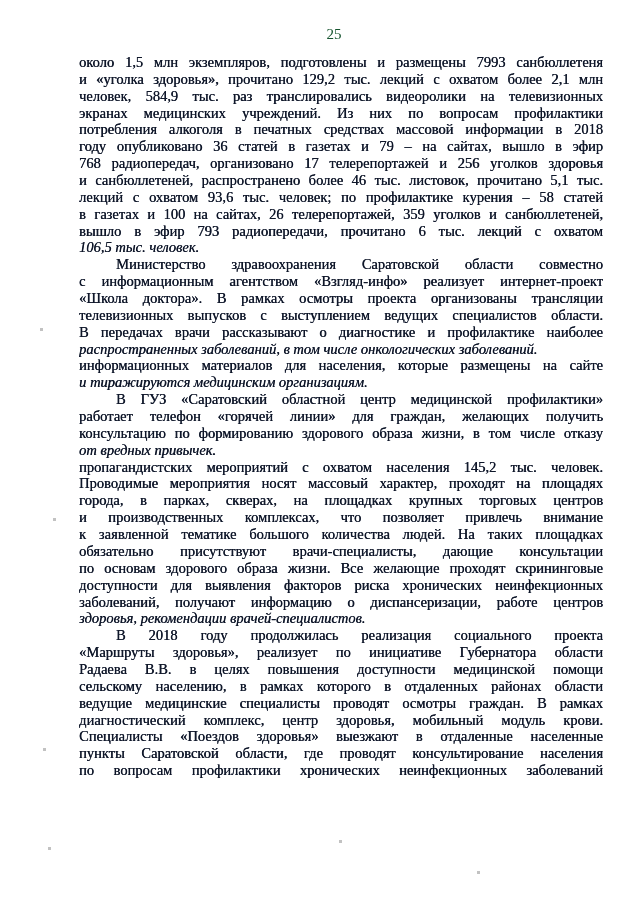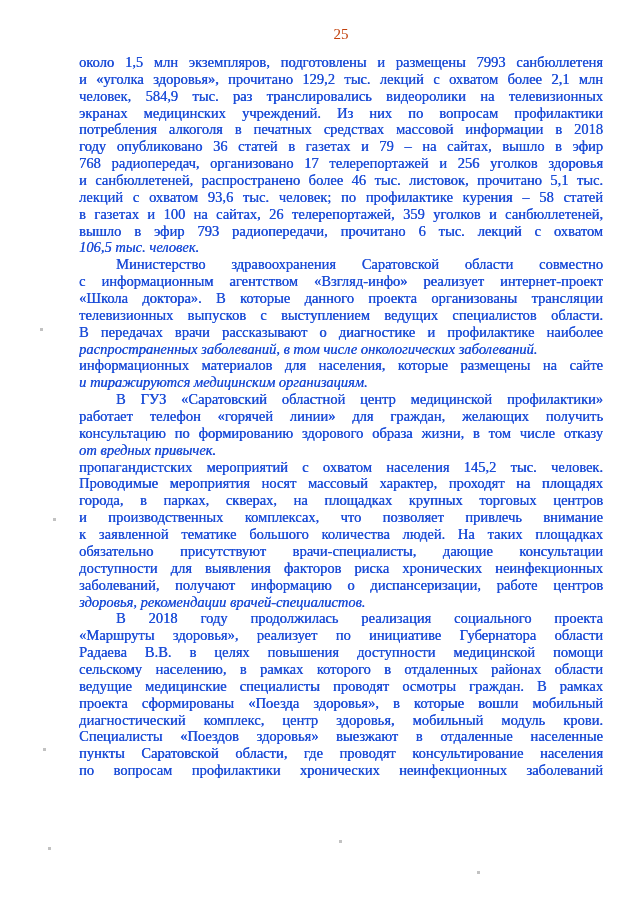--- a/index.html
+++ b/index.html
@@ -10,34 +10,34 @@
     width: 640px;
     height: 905px;
     background: #ffffff;
     position: relative;
     overflow: hidden;
     font-family: "Liberation Serif", serif;
   }
   .page-number {
     position: absolute;
     top: 26px;
-    left: 79px;
+    left: 72px;
     width: 524px;
     text-align: center;
     font-size: 15px;
-    color: #c2410c;
+    color: #14532d;
   }
   .text-block {
     position: absolute;
     top: 54px;
     left: 79px;
     width: 524px;
     font-size: 14.5px;
     line-height: 16.87px;
-    color: #1d4ed8;
+    color: #0f172a;
     text-shadow: 0.3px 0 0 currentColor; 
   }
   .para {
     margin: 0;
     padding: 0;
   }
   .line {
     height: 16.87px;
     overflow: hidden;
     text-align: justify;
@@ -75,21 +75,21 @@
       <div class="line">768 радиопередач, организовано 17 телерепортажей и 256 уголков здоровья</div>
       <div class="line">и санбюллетеней, распространено более 46 тыс. листовок, прочитано 5,1 тыс.</div>
       <div class="line">лекций с охватом 93,6 тыс. человек; по профилактике курения – 58 статей</div>
       <div class="line">в газетах и 100 на сайтах, 26 телерепортажей, 359 уголков и санбюллетеней,</div>
       <div class="line">вышло в эфир 793 радиопередачи, прочитано 6 тыс. лекций с охватом</div>
       <div class="line end">106,5 тыс. человек.</div>
     </div>
     <div class="para">
       <div class="line indent">Министерство здравоохранения Саратовской области совместно</div>
       <div class="line">с информационным агентством «Взгляд-инфо» реализует интернет-проект</div>
-      <div class="line">«Школа доктора». В которые данного проекта организованы трансляции</div>
+      <div class="line">«Школа доктора». В рамках осмотры проекта организованы трансляции</div>
       <div class="line">телевизионных выпусков с выступлением ведущих специалистов области.</div>
       <div class="line">В передачах врачи рассказывают о диагностике и профилактике наиболее</div>
       <div class="line end">распространенных заболеваний, в том числе онкологических заболеваний.</div>
     </div>
     <div class="para">
       <div class="line">информационных материалов для населения, которые размещены на сайте</div>
       <div class="line end">и тиражируются медицинским организациям.</div>
     </div>
     <div class="para">
       <div class="line indent">В ГУЗ «Саратовский областной центр медицинской профилактики»</div>
@@ -97,31 +97,31 @@
       <div class="line">консультацию по формированию здорового образа жизни, в том числе отказу</div>
       <div class="line end">от вредных привычек.</div>
     </div>
     <div class="para">
       <div class="line">пропагандистских мероприятий с охватом населения 145,2 тыс. человек.</div>
       <div class="line">Проводимые мероприятия носят массовый характер, проходят на площадях</div>
       <div class="line">города, в парках, скверах, на площадках крупных торговых центров</div>
       <div class="line">и производственных комплексах, что позволяет привлечь внимание</div>
       <div class="line">к заявленной тематике большого количества людей. На таких площадках</div>
       <div class="line">обязательно присутствуют врачи-специалисты, дающие консультации</div>
+      <div class="line">по основам здорового образа жизни. Все желающие проходят скрининговые</div>
       <div class="line">доступности для выявления факторов риска хронических неинфекционных</div>
       <div class="line">заболеваний, получают информацию о диспансеризации, работе центров</div>
       <div class="line end">здоровья, рекомендации врачей-специалистов.</div>
     </div>
     <div class="para">
       <div class="line indent">В 2018 году продолжилась реализация социального проекта</div>
       <div class="line">«Маршруты здоровья», реализует по инициативе Губернатора области</div>
       <div class="line">Радаева В.В. в целях повышения доступности медицинской помощи</div>
       <div class="line">сельскому населению, в рамках которого в отдаленных районах области</div>
       <div class="line">ведущие медицинские специалисты проводят осмотры граждан. В рамках</div>
-      <div class="line">проекта сформированы «Поезда здоровья», в которые вошли мобильный</div>
       <div class="line">диагностический комплекс, центр здоровья, мобильный модуль крови.</div>
       <div class="line">Специалисты «Поездов здоровья» выезжают в отдаленные населенные</div>
       <div class="line">пункты Саратовской области, где проводят консультирование населения</div>
       <div class="line">по вопросам профилактики хронических неинфекционных заболеваний</div>
     </div>
   </div>
 
 <div class="speck" style="left: 40px; top: 328px;"></div>
 <div class="speck" style="left: 53px; top: 518px;"></div>
 <div class="speck" style="left: 43px; top: 748px;"></div>

